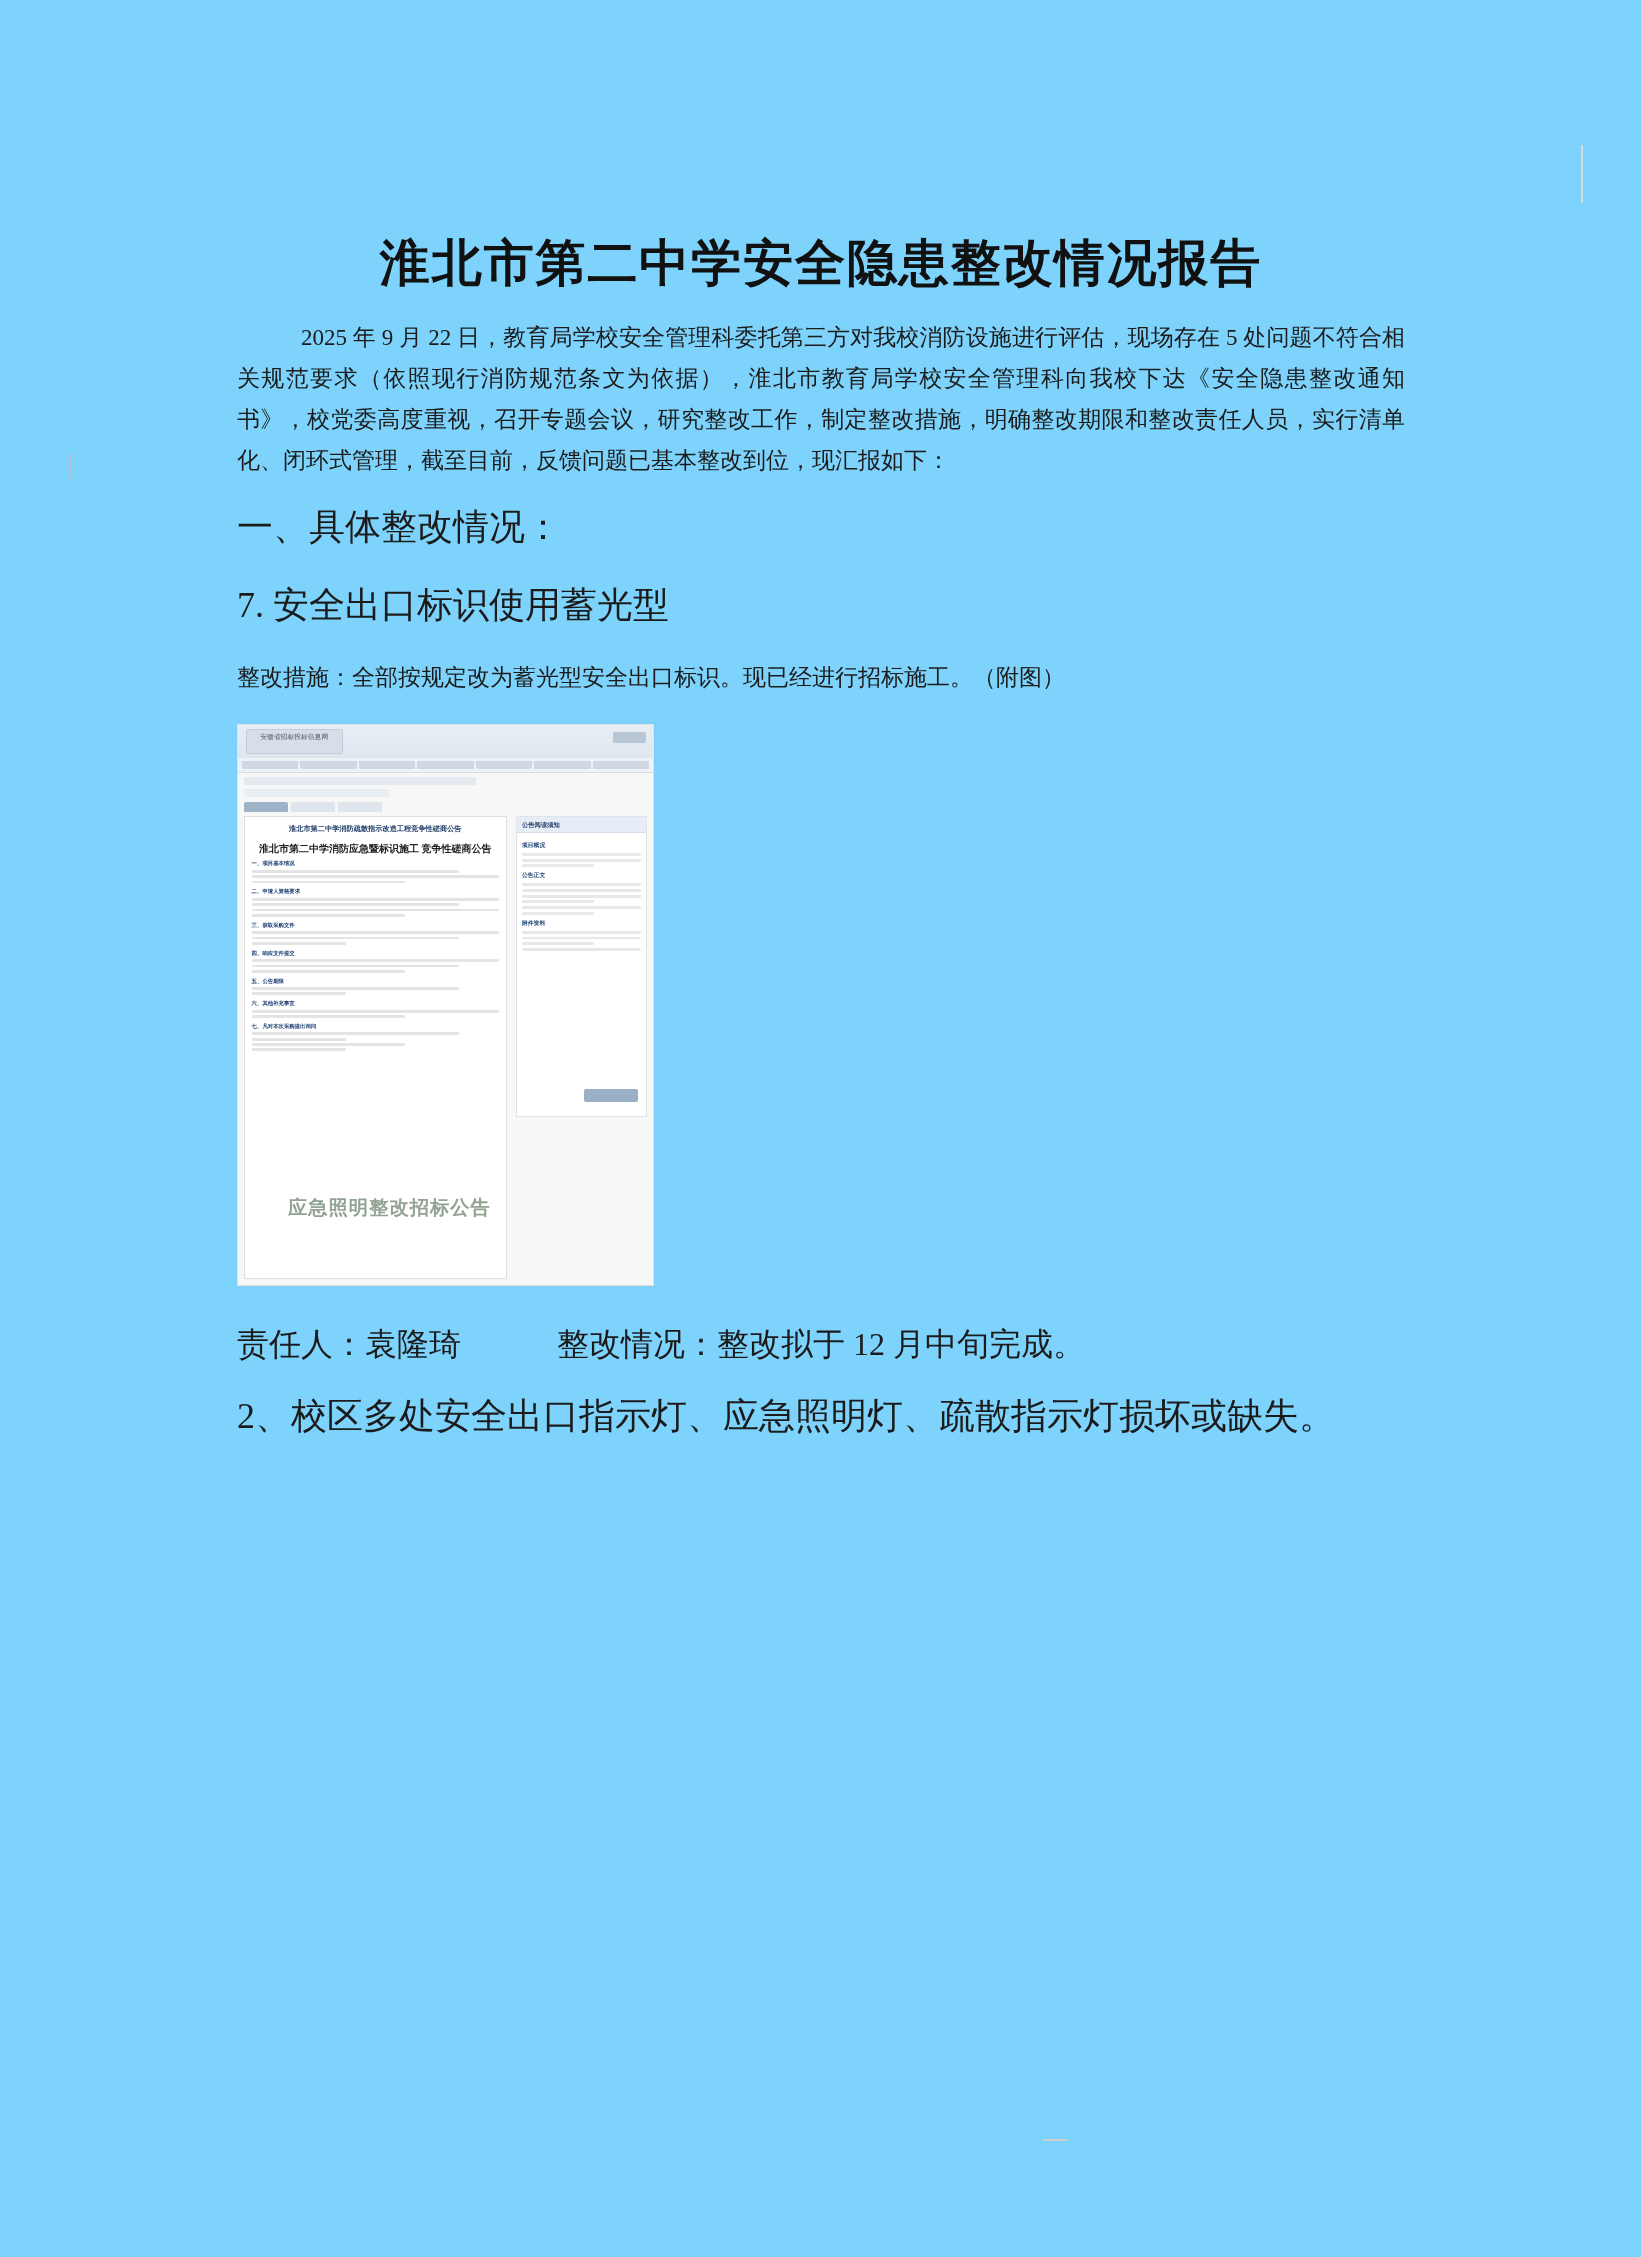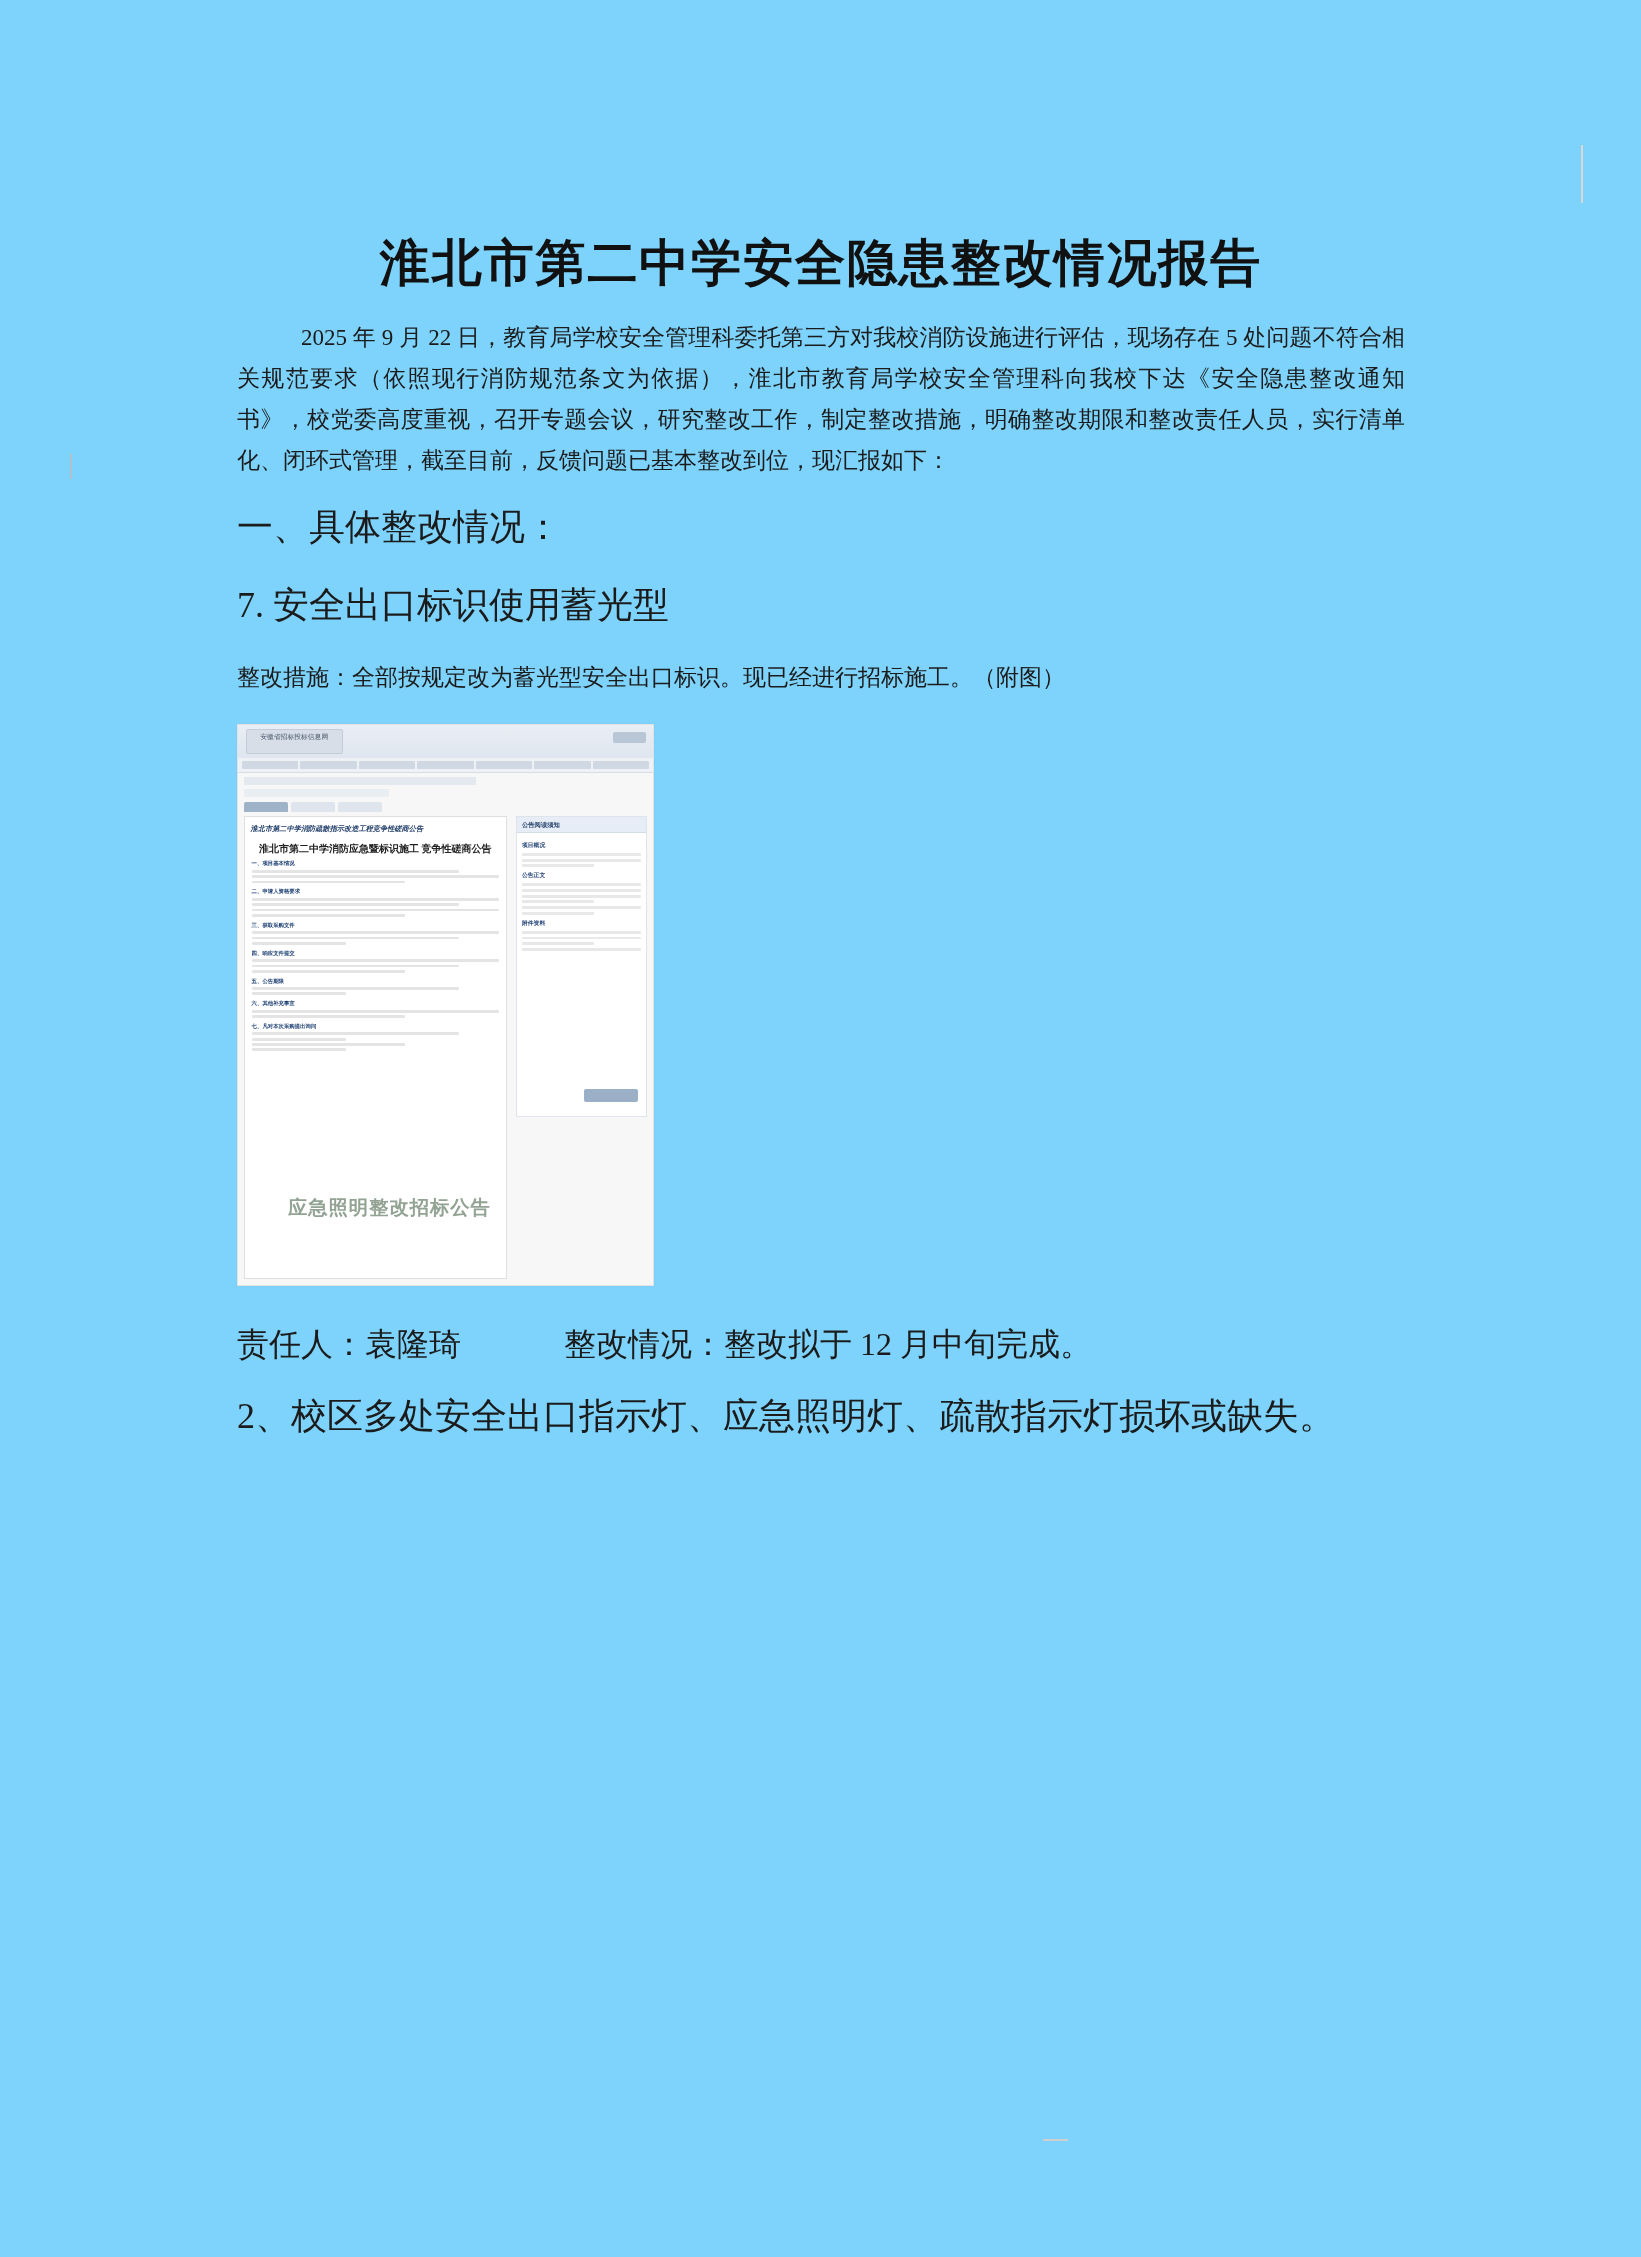--- a/index.html
+++ b/index.html
@@ -152,25 +152,24 @@
     position: absolute;
     left: 5.8px; top: 91px;
     width: 261px; bottom: 5.8px;
     background: #ffffff;
     border: 1px solid #e0e0e0;
     overflow: hidden;
   }
   .shot-main .m-title {
     margin: 7.7px 5.8px 1.9px 5.8px;
     font-size: 7.2px;
-    text-align: left;
+    text-align: center;
     color: #24406b;
     font-weight: bold;
     line-height: 9.7px;
-    font-style: italic;
   }
   .shot-main .m-sub {
     margin: 9.7px 5.8px 5.8px 5.8px;
     font-size: 10px;
     text-align: center;
     color: #222;
     font-weight: bold;
     line-height: 10.6px;
   }
   .shot-main .m-body {
@@ -234,21 +233,21 @@
     opacity: .82;
     font-family: "Liberation Sans", sans-serif;
     text-shadow: 0 0 1.9px rgba(255,255,255,.8);
   }
   .resp-row {
     margin-top: 33px;
     font-size: 32px;
     line-height: 1.6;
     color: #1b1b1b;
     display: flex;
-    gap: 8px;
+    gap: 1px;
   }
   .resp-row .rr-a { width: 319px; }
   .fold-line {
     position: absolute;
     left: 70px;
     top: 454px;
     width: 1.9px;
     height: 25px;
     background: #bdbdbd;
     opacity: .8;

